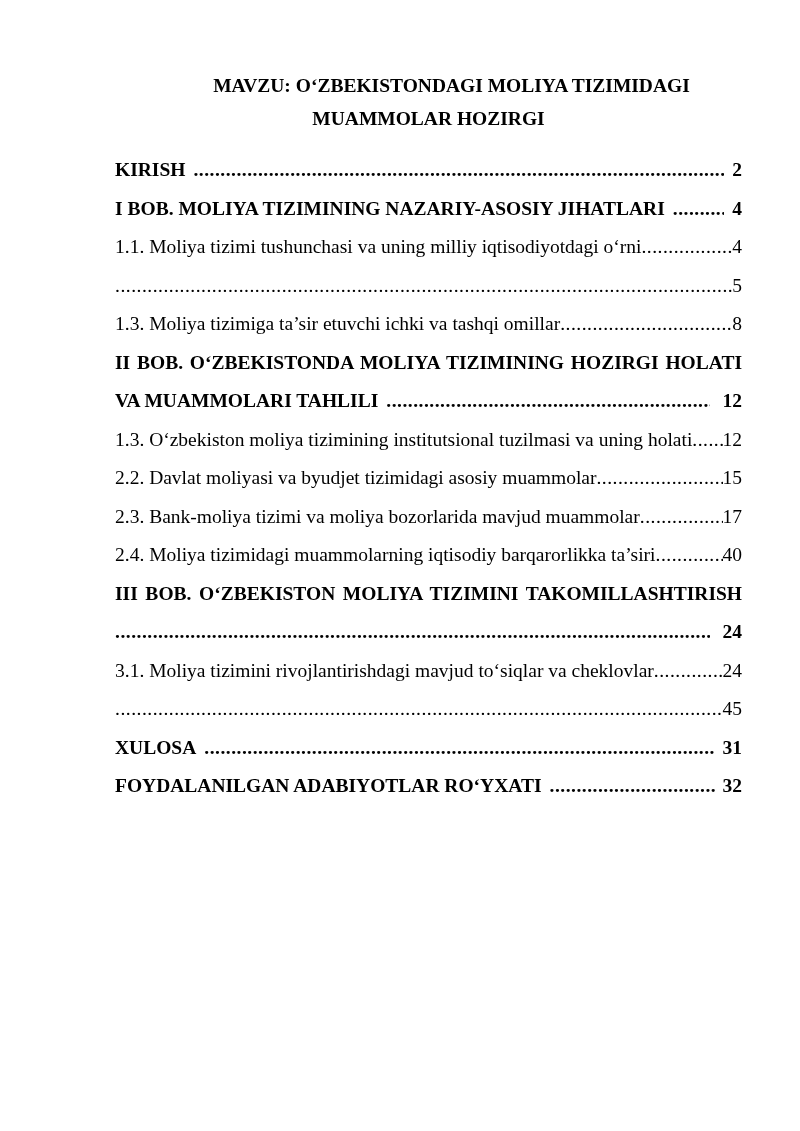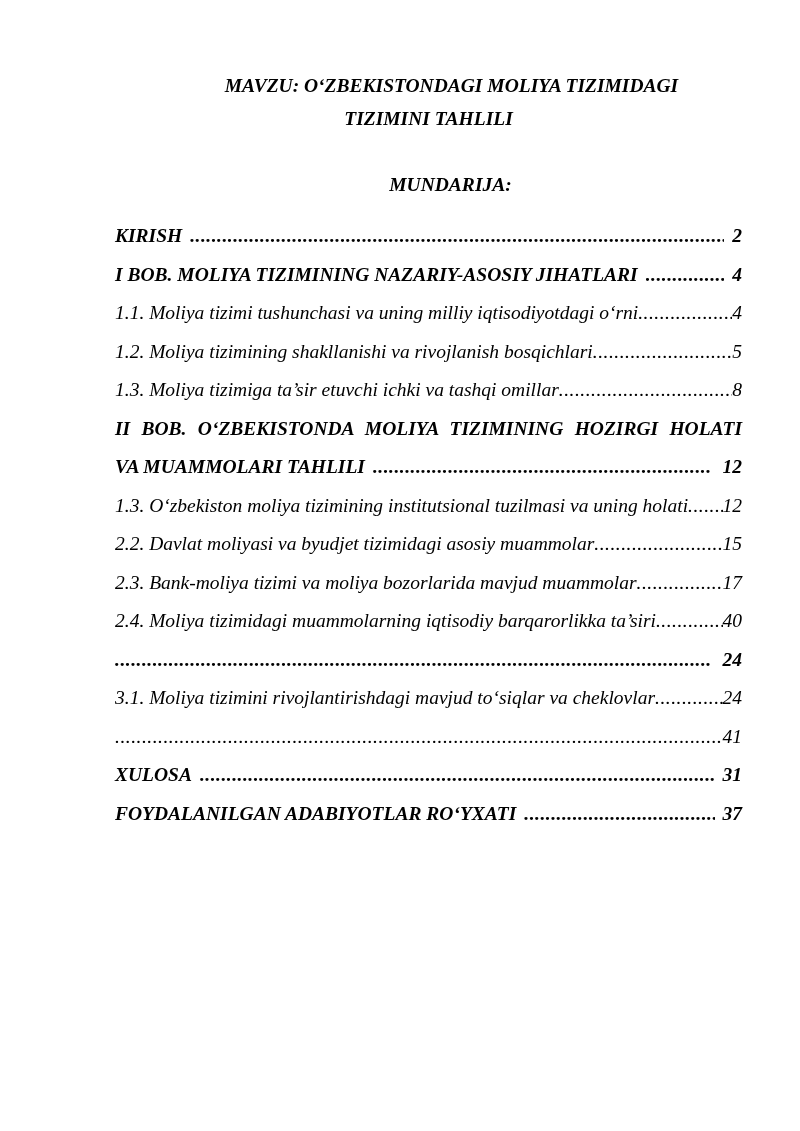--- a/index.html
+++ b/index.html
@@ -13,21 +13,20 @@
     width: 800px;
     height: 1131px;
     background: #ffffff;
     color: #000000;
     overflow: hidden;
   }
   .content {
     padding-left: 115px;
     padding-right: 58px;
     font-size: 19.5px;
-    font-style: italic;
   }
   .doc-title { margin-top: 69px; font-weight: bold; line-height: 33px; }
   .doc-title .line1 { text-align: center; text-indent: 46px; }
   .doc-title .line2 { text-align: center; }
   .contents-heading {
     margin-top: 33px;
     font-weight: bold;
     line-height: 33px;
     text-align: center;
     text-indent: 44px;
@@ -47,24 +46,23 @@
   .justify-full { text-align: justify; text-align-last: justify; }
 </style>
 </head>
 <body>
 
 <div class="page">
   <div class="content">
 
     <div class="doc-title">
       <div class="line1">MAVZU: O‘ZBEKISTONDAGI MOLIYA TIZIMIDAGI</div>
-      <div class="line2">TIZIMINI TAHLILI</div>
+      <div class="line2">MUAMMOLAR HOZIRGI</div>
     </div>
 
-    <div class="contents-heading">MUNDARIJA:</div>
 
     <div class="toc">
 
       <div class="toc-line toc-row bold">
         <span class="toc-label">KIRISH</span>
           <span class="dots">............................................................................................................................................................................................................................................................................................................</span>
           <span class="toc-page">2</span>
       </div>
 
       <div class="toc-line toc-row bold">
@@ -73,21 +71,20 @@
           <span class="toc-page">4</span>
       </div>
 
       <div class="toc-line toc-row">
         <span class="toc-label">1.1. Moliya tizimi tushunchasi va uning milliy iqtisodiyotdagi o‘rni</span>
           <span class="dots">............................................................................................................................................................................................................................................................................................................</span>
           <span class="toc-page">4</span>
       </div>
 
       <div class="toc-line toc-row">
-        <span class="toc-label">1.2. Moliya tizimining shakllanishi va rivojlanish bosqichlari</span>
           <span class="dots">............................................................................................................................................................................................................................................................................................................</span>
           <span class="toc-page">5</span>
       </div>
 
       <div class="toc-line toc-row">
         <span class="toc-label">1.3. Moliya tizimiga ta’sir etuvchi ichki va tashqi omillar</span>
           <span class="dots">............................................................................................................................................................................................................................................................................................................</span>
           <span class="toc-page">8</span>
       </div>
 
@@ -118,44 +115,45 @@
           <span class="toc-page">17</span>
       </div>
 
       <div class="toc-line toc-row">
         <span class="toc-label">2.4. Moliya tizimidagi muammolarning iqtisodiy barqarorlikka ta’siri</span>
           <span class="dots">............................................................................................................................................................................................................................................................................................................</span>
           <span class="toc-page">40</span>
       </div>
 
       <div>
+        <div class="toc-line bold justify-full">III BOB. O‘ZBEKISTON MOLIYA TIZIMINI TAKOMILLASHTIRISH</div>
         <div class="toc-line toc-row bold">
             <span class="dots">............................................................................................................................................................................................................................................................................................................</span>
             <span class="toc-page"> 24</span>
         </div>
       </div>
 
       <div class="toc-line toc-row">
         <span class="toc-label">3.1. Moliya tizimini rivojlantirishdagi mavjud to‘siqlar va cheklovlar</span>
           <span class="dots">............................................................................................................................................................................................................................................................................................................</span>
           <span class="toc-page">24</span>
       </div>
 
       <div class="toc-line toc-row">
           <span class="dots">............................................................................................................................................................................................................................................................................................................</span>
-          <span class="toc-page">41</span>
+          <span class="toc-page">45</span>
       </div>
 
       <div class="toc-line toc-row bold">
         <span class="toc-label">XULOSA</span>
           <span class="dots">............................................................................................................................................................................................................................................................................................................</span>
           <span class="toc-page">31</span>
       </div>
 
       <div class="toc-line toc-row bold">
         <span class="toc-label">FOYDALANILGAN ADABIYOTLAR RO‘YXATI</span>
           <span class="dots">............................................................................................................................................................................................................................................................................................................</span>
-          <span class="toc-page">37</span>
+          <span class="toc-page">32</span>
       </div>
 
     </div>
   </div>
 </div>
 
 </body></html>

